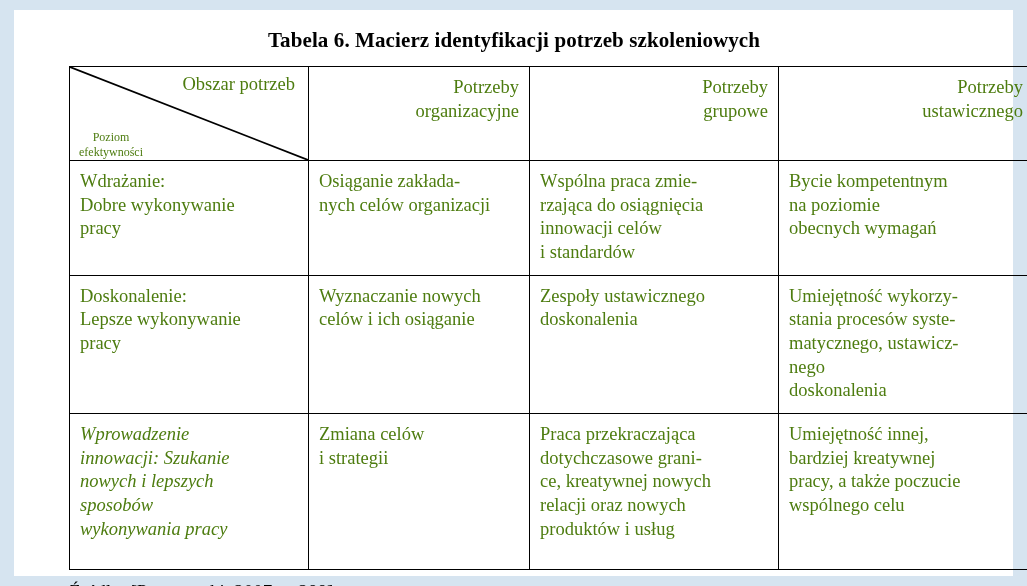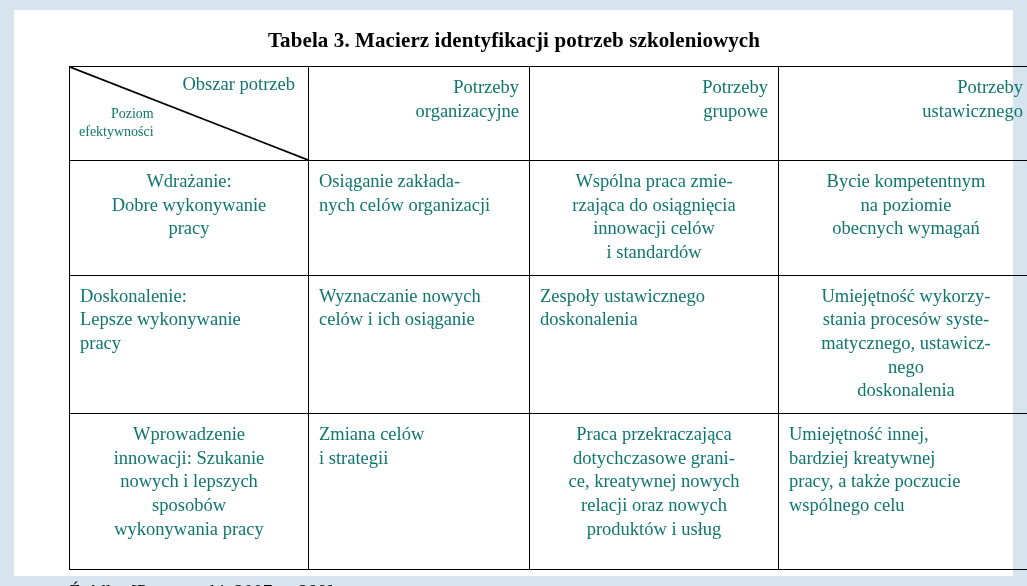--- a/index.html
+++ b/index.html
@@ -40,21 +40,21 @@
     border-collapse: collapse;
     width: 880px;
     table-layout: fixed;
   }
   table.matrix td {
     border: 1px solid #000;
     vertical-align: top;
     padding: 9px 10px 10px 10px;
     font-size: 18.5px;
     line-height: 1.28;
-    color: #0f766e;
+    color: #4d7c0f;
     margin-top: 16px;
   }
   td.corner {
     position: relative;
     height: 74px;
     padding: 0;
   }
   .corner-svg {
     position: absolute;
     left: 0;
@@ -65,55 +65,54 @@
   .corner-top {
     position: absolute;
     right: 13px;
     top: 6px;
     font-size: 18.5px;
     white-space: nowrap;
   }
   .corner-bottom {
     position: absolute;
     left: 9px;
-    bottom: 20px;
-    font-size: 14px;
+    bottom: 0;
+    font-size: 12px;
     line-height: 1.25;
-    text-align: right;
+    text-align: center;
   }
   td.head {
     text-align: right;
     vertical-align: middle;
     font-size: 18.5px;
     line-height: 1.3;
   }
   td.body-cell {
     vertical-align: top;
-    text-align: center;
   }
   td.center-cell {
     vertical-align: middle;
   }
   .row1 td { height: 92px; }
   .row2 td { height: 116px; }
   .row3 td { height: 136px; }
   .source {
     margin-top: 11px;
     font-size: 19px;
     color: #000;
   }
   .nowrap-line { display: block; }
 </style>
 </head>
 <body>
 
 <div class="page">
   <div class="inner">
 
-    <div class="caption">Tabela 3. Macierz identyfikacji potrzeb szkoleniowych</div>
+    <div class="caption">Tabela 6. Macierz identyfikacji potrzeb szkoleniowych</div>
 
     <table class="matrix">
       <tbody>
         <tr>
           <td class="corner" style="width:218px;">
             <svg class="corner-svg" viewBox="0 0 218 74" preserveAspectRatio="none">
               <line x1="0" y1="0" x2="218" y2="74" stroke="#000" stroke-width="1.4"></line>
             </svg>
             <span class="corner-top">Obszar potrzeb</span>
             <span class="corner-bottom">
@@ -159,21 +158,21 @@
           <td class="center-cell" style="white-space:pre-line;">Zespoły ustawicznego
 doskonalenia</td>
           <td class="body-cell" style="white-space:pre-line;">Umiejętność wykorzy-
 stania procesów syste-
 matycznego, ustawicz-
 nego
 doskonalenia</td>
         </tr>
 
         <tr class="row3">
-          <td class="body-cell" style="white-space:pre-line;">Wprowadzenie
+          <td class="body-cell" style="white-space:pre-line;font-style:italic;">Wprowadzenie
 innowacji: Szukanie
 nowych i lepszych
 sposobów
 wykonywania pracy</td>
           <td class="center-cell" style="white-space:pre-line;">Zmiana celów
 i strategii</td>
           <td class="body-cell" style="white-space:pre-line;">Praca przekraczająca
 dotychczasowe grani-
 ce, kreatywnej nowych
 relacji oraz nowych

